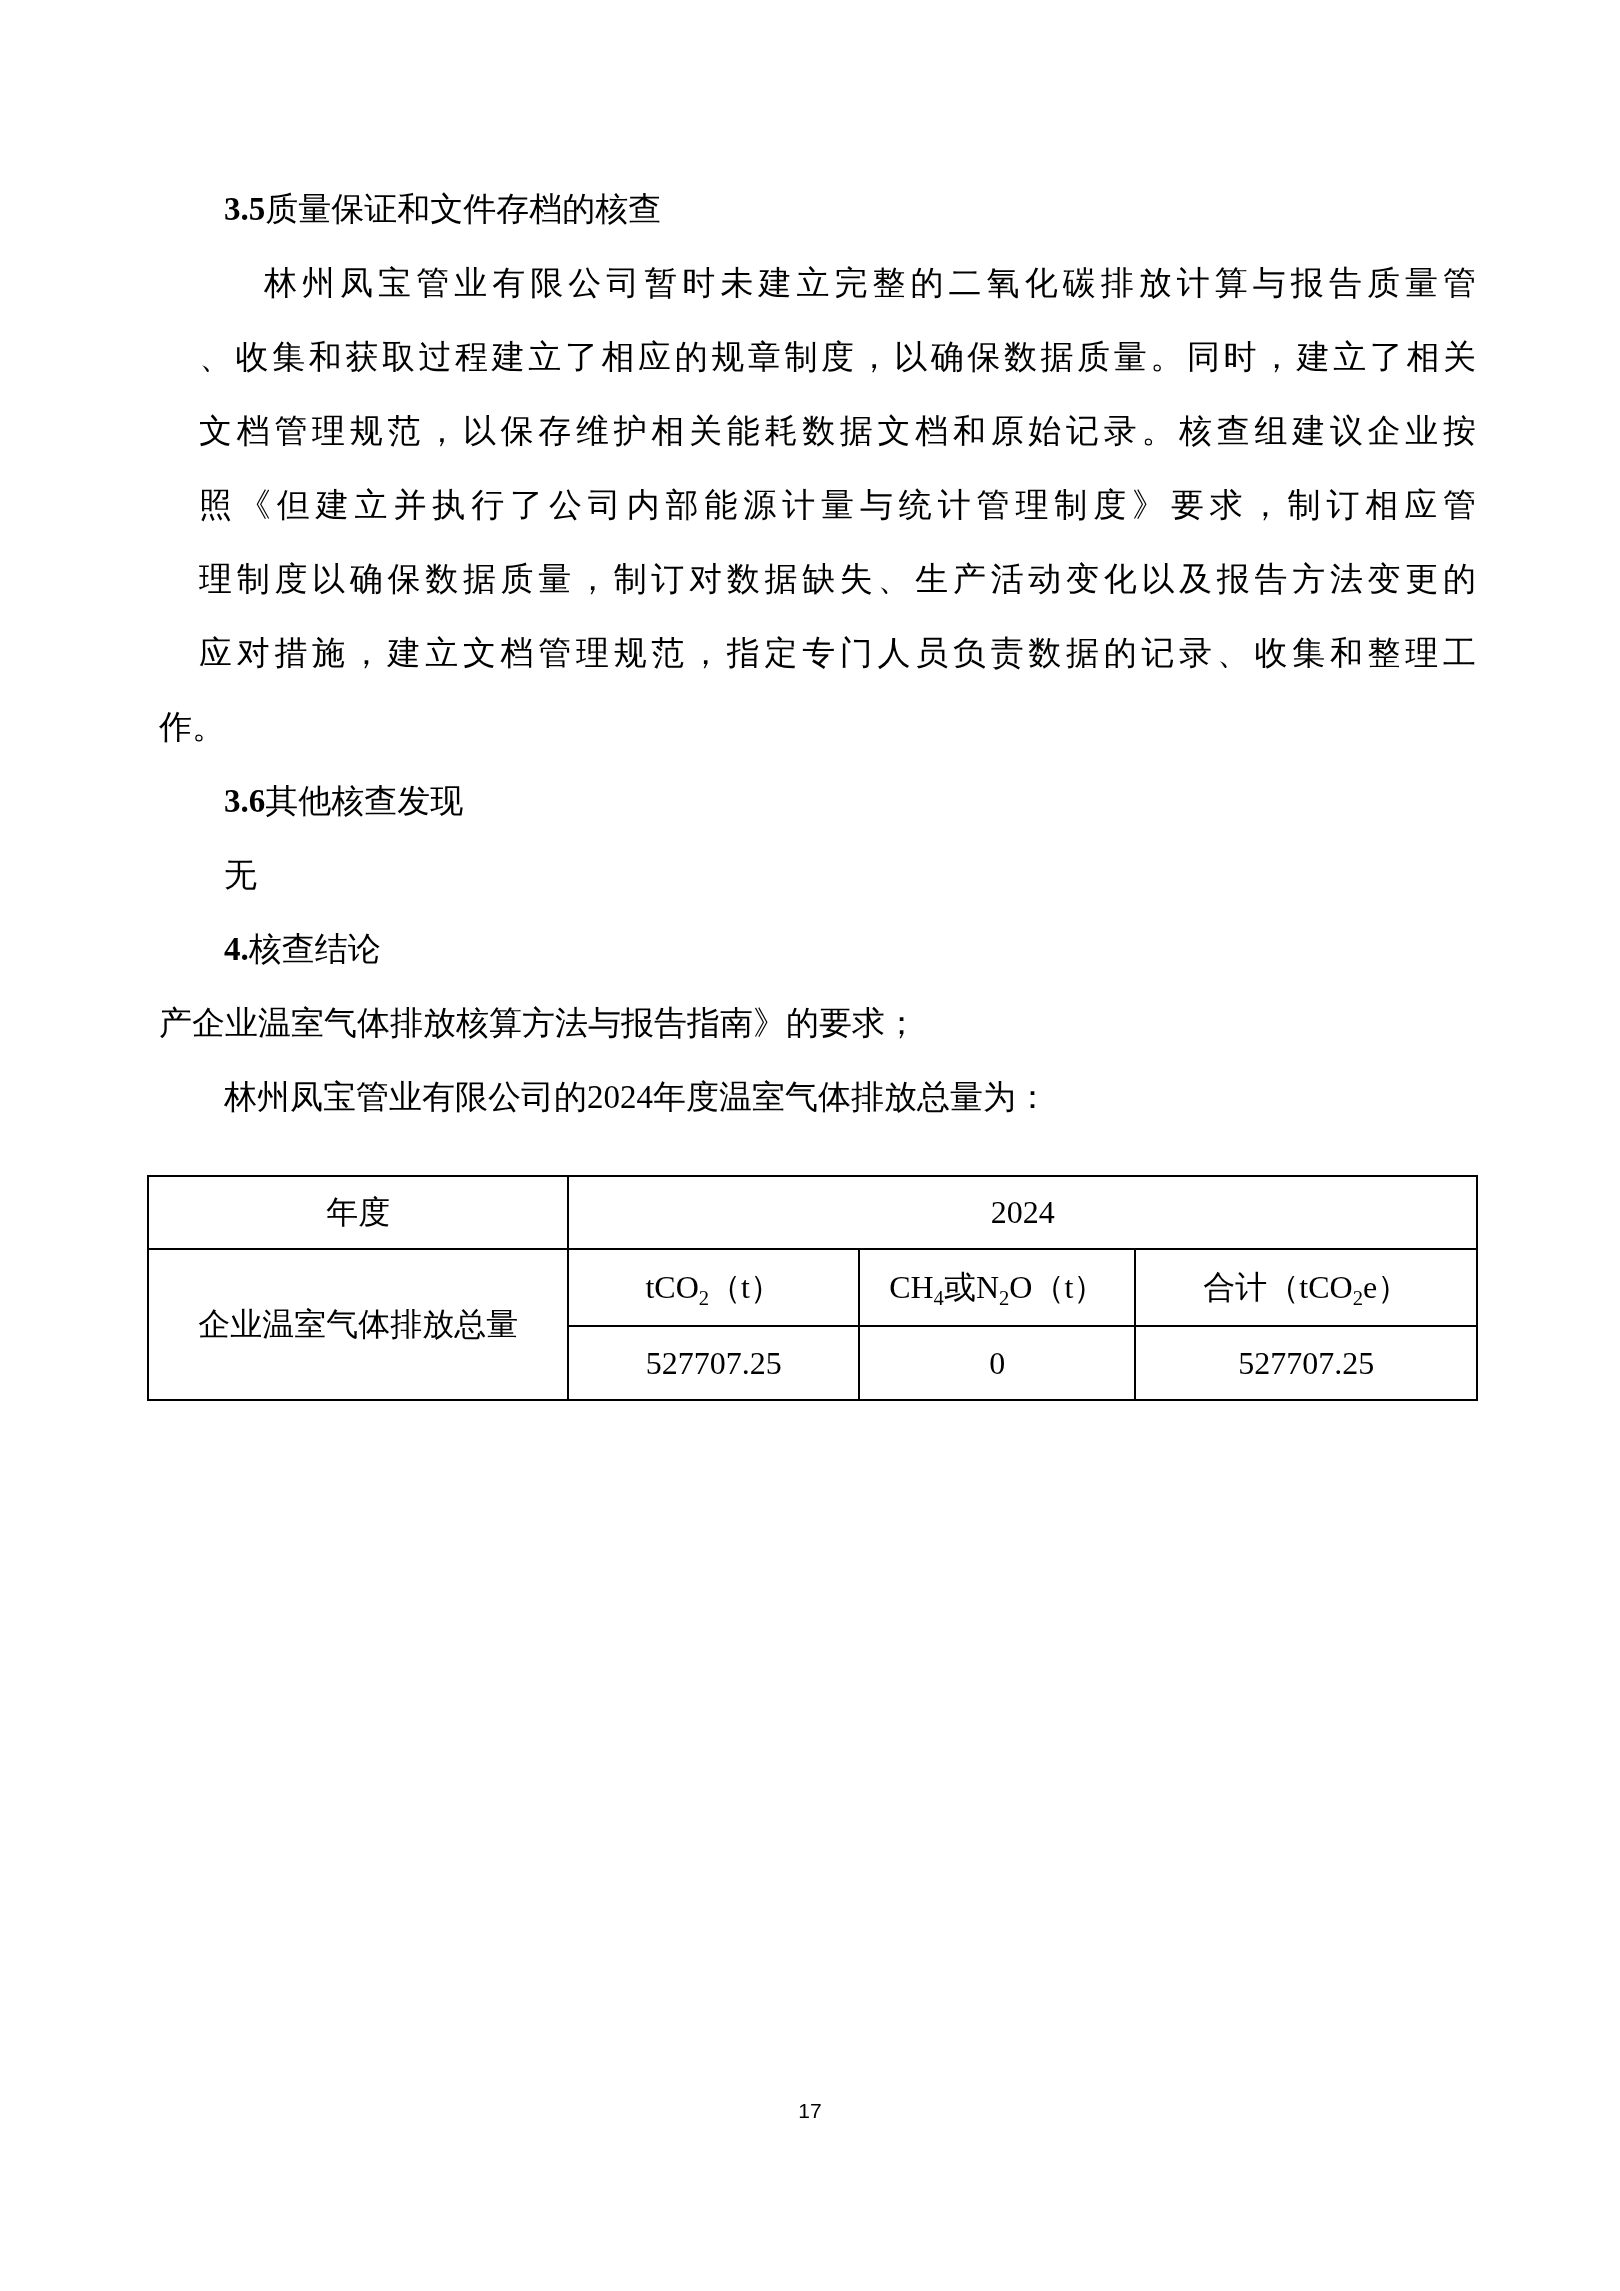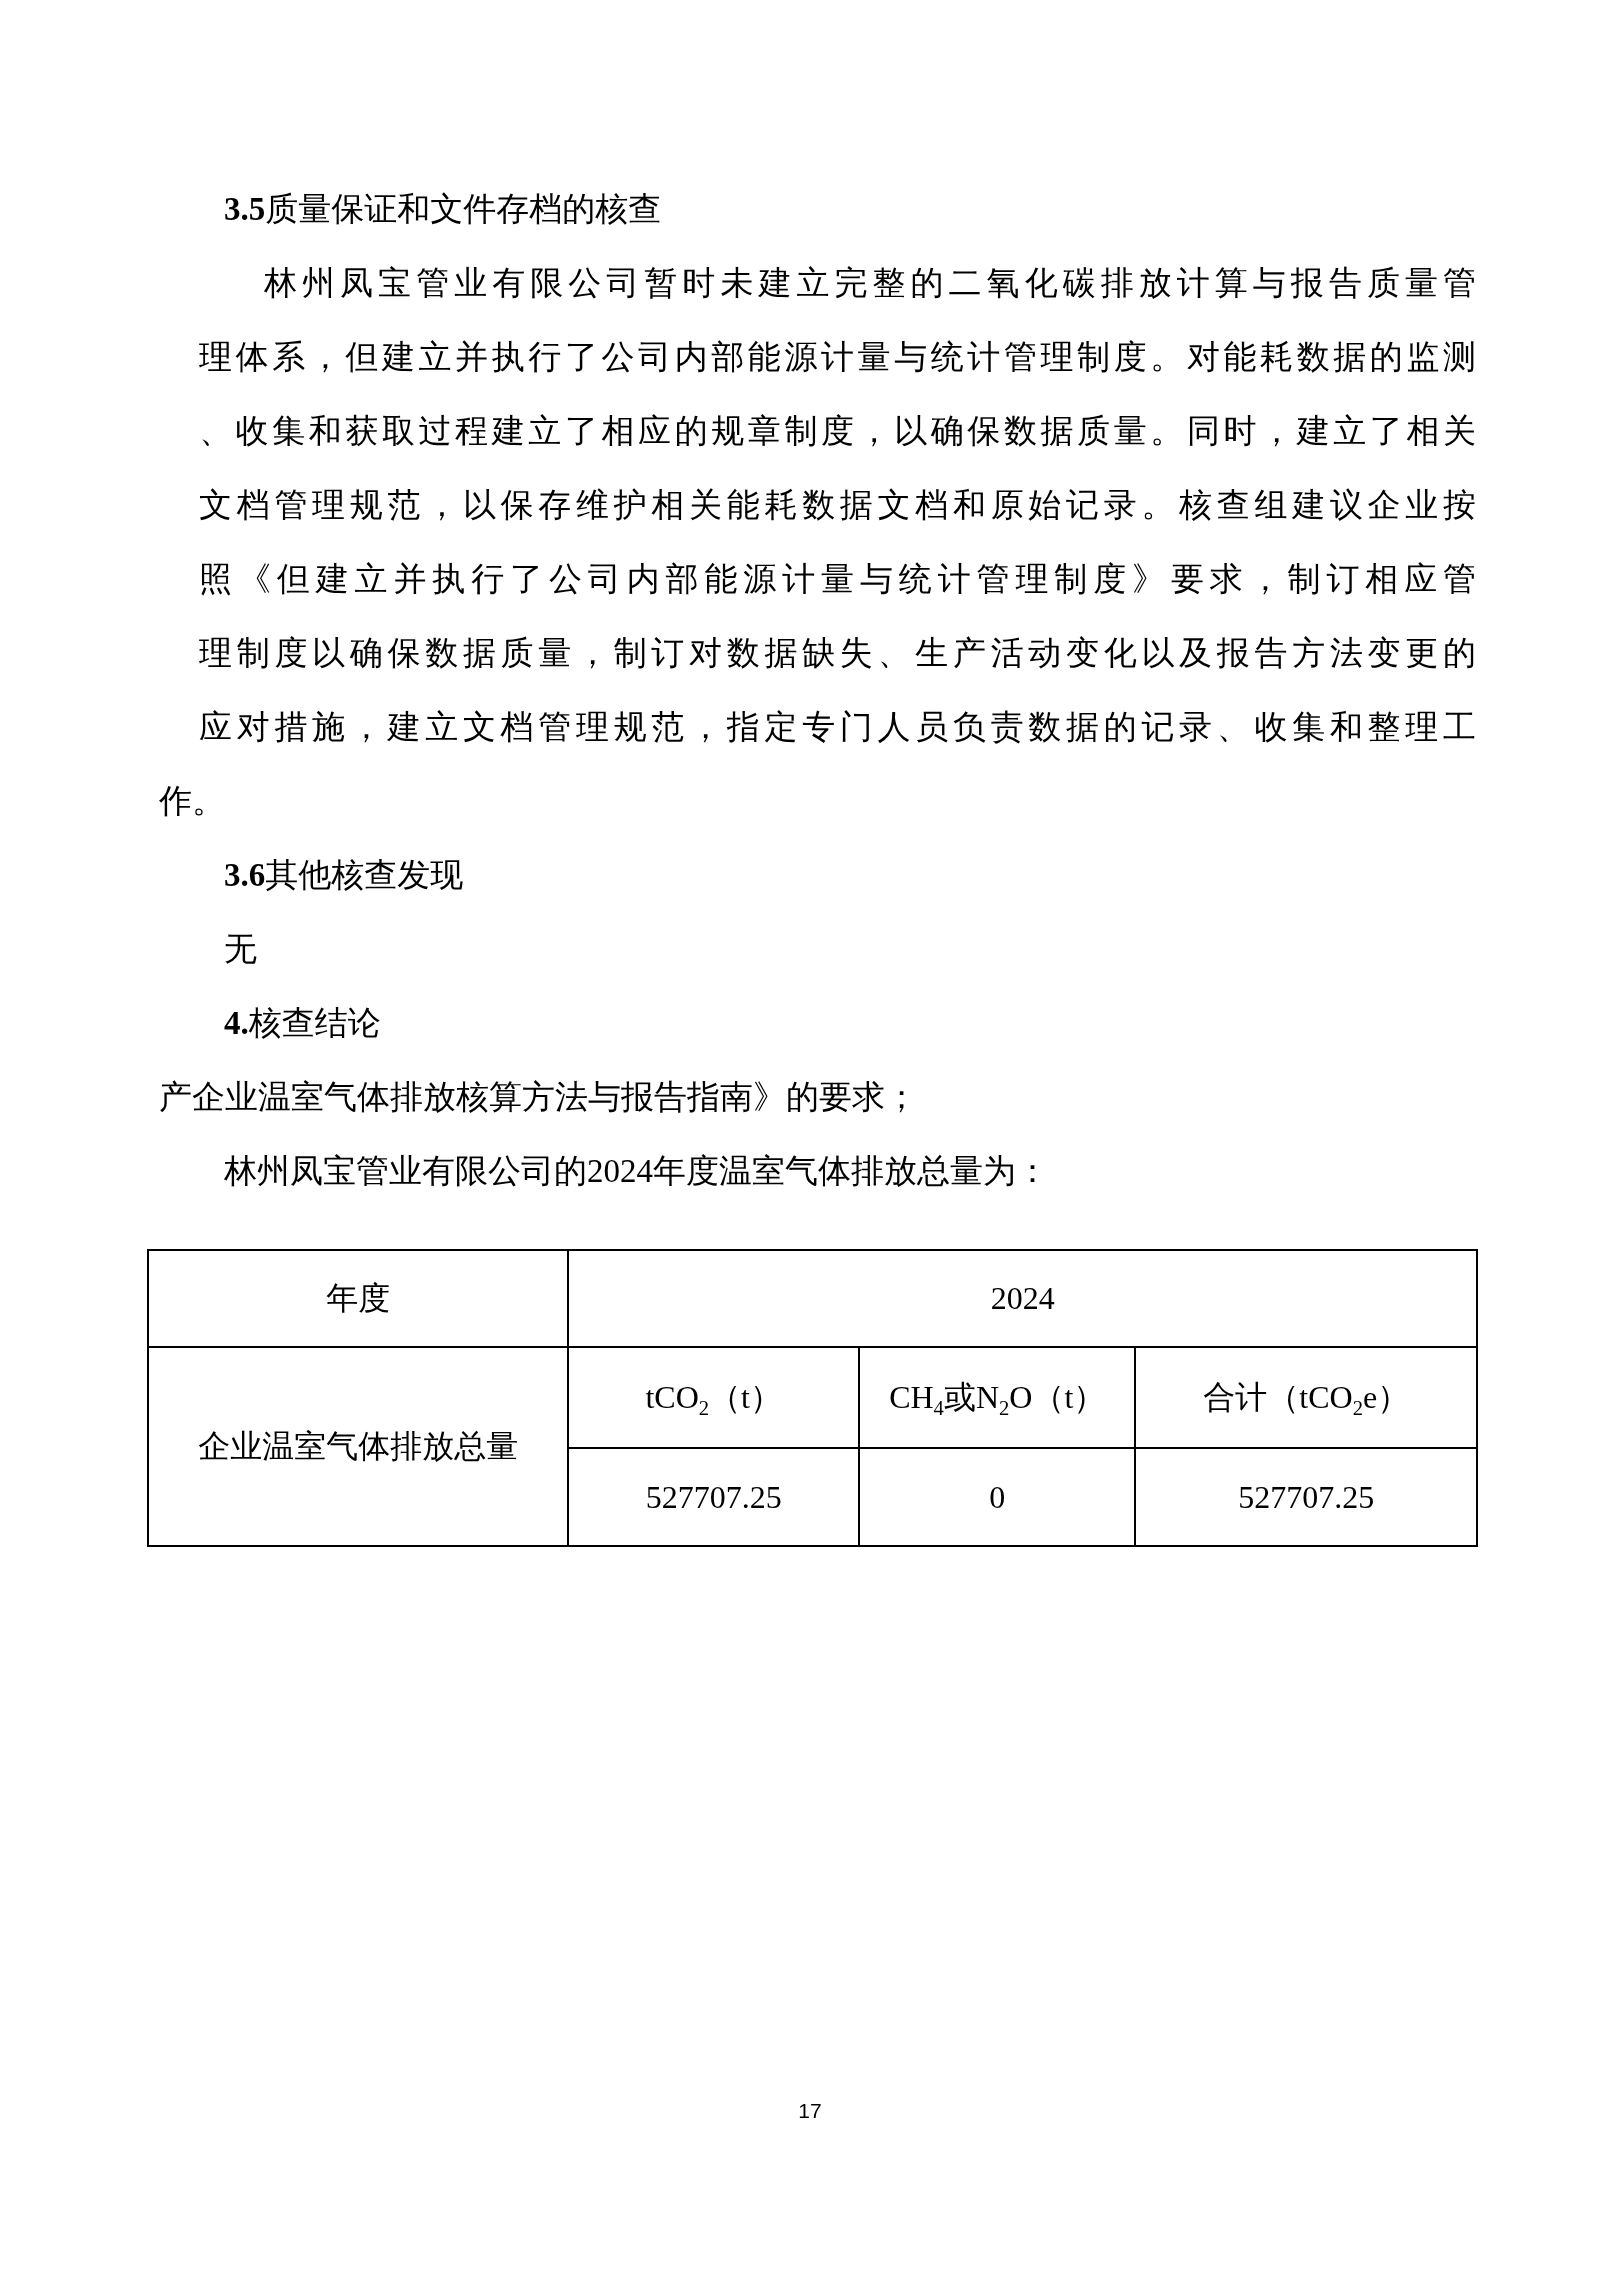--- a/index.html
+++ b/index.html
@@ -35,21 +35,21 @@
     width: 1329px;
     margin-left: -11.8px;
     margin-top: 41px;
   }
   .emissions-table td {
     border: 2.9px solid #000000;
     text-align: center;
     vertical-align: middle;
     font-size: 32px;
     line-height: 1.2;
-    padding: 16px;
+    padding: 4px;
     overflow: hidden;
   }
   .row-year td    { height: 63px; }
   .row-units td   { height: 67px; }
   .row-values td  { height: 64px; }
   .emissions-table sub {
     font-size: 20.6px;
     vertical-align: -6.9px;
     line-height: 0;
   }
@@ -66,21 +66,20 @@
 </style>
 </head>
 <body>
 
 <div class="page">
   <div class="content">
 
     <div class="line ind"><span class="hnum">3.5</span><span>质量保证和文件存档的核查</span></div>
 
     <div class="line j ind">林州凤宝管业有限公司暂时未建立完整的二氧化碳排放计算与报告质量管</div>
-    <div class="line j">理体系，但建立并执行了公司内部能源计量与统计管理制度。对能耗数据的监测</div>
     <div class="line j">、收集和获取过程建立了相应的规章制度，以确保数据质量。同时，建立了相关</div>
     <div class="line j">文档管理规范，以保存维护相关能耗数据文档和原始记录。核查组建议企业按</div>
     <div class="line j">照《但建立并执行了公司内部能源计量与统计管理制度》要求，制订相应管</div>
     <div class="line j">理制度以确保数据质量，制订对数据缺失、生产活动变化以及报告方法变更的</div>
     <div class="line j">应对措施，建立文档管理规范，指定专门人员负责数据的记录、收集和整理工</div>
     <div class="line">作。</div>
 
     <div class="line ind"><span class="hnum">3.6</span><span>其他核查发现</span></div>
 
     <div class="line ind">无</div>

